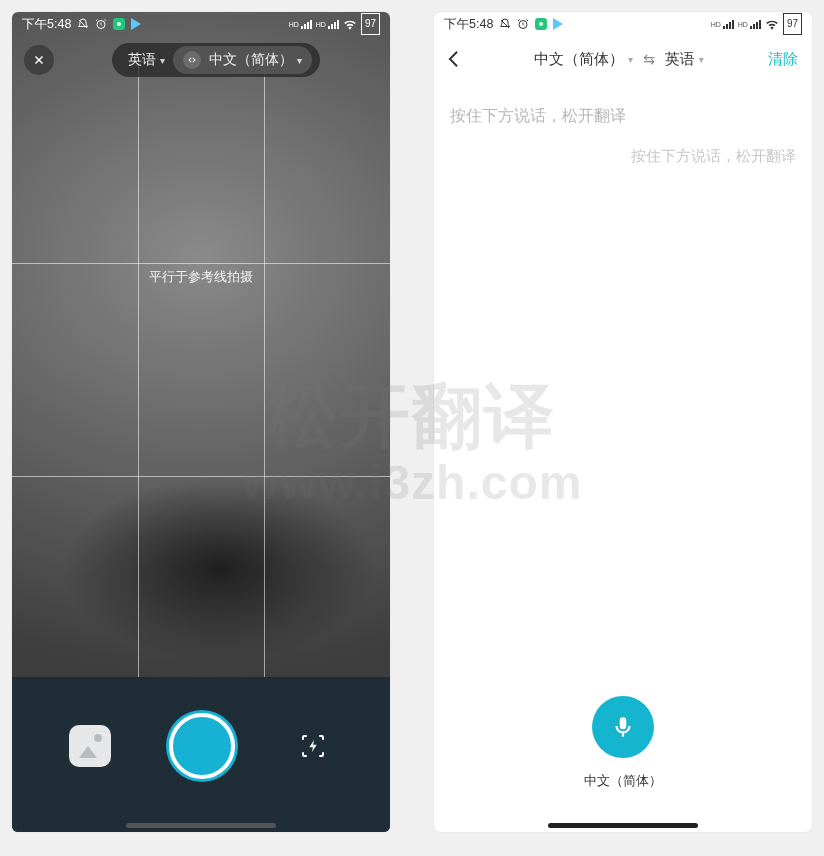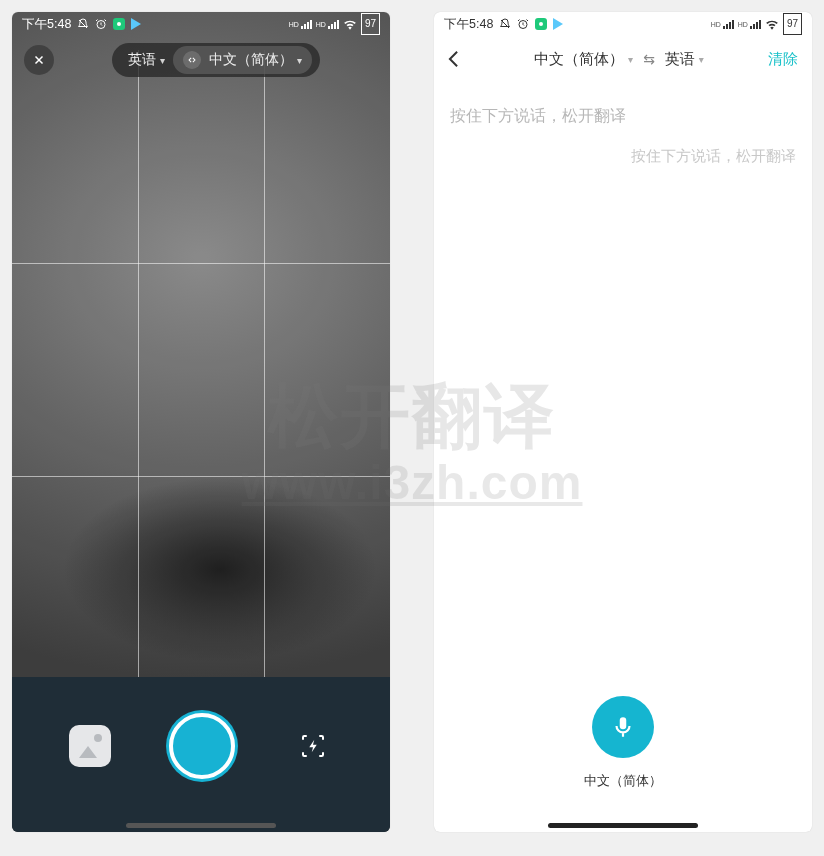--- a/index.html
+++ b/index.html
@@ -232,21 +232,20 @@
   }
   .watermark-sub {
     position:absolute;
     top: 455px; left:50%; transform:translateX(-50%);
     font-size:48px; font-weight:600;
     color: rgba(110,110,110,0.16);
     white-space:nowrap;
     pointer-events:none;
     z-index:50;
     letter-spacing:1px;
-    text-decoration:underline;
   }
 
   svg { display:block; }
 </style>
 </head>
 <body>
 
 <div class="container">
 
   <div class="phone phone-left">
@@ -325,20 +324,21 @@
             <svg width="10" height="10" viewBox="0 0 24 24" stroke="#fff" stroke-width="2.5" fill="none">
                 <path d="M7 10l5-5 5 5M7 14l5 5 5-5" transform="rotate(90 12 12)"></path>
               </svg>
           </span>
           <span>中文（简体）</span>
           <span class="chev-down">▾</span>
         </div>
       </div>
     </div>
 
+    <div class="cam-hint">平行于参考线拍摄</div>
 
     <div class="cam-bottom">
       <div class="gallery-btn"></div>
       <div class="shutter"></div>
       <div class="flash-btn">
         <svg width="30" height="30" viewBox="0 0 24 24" fill="none" stroke="currentColor" stroke-width="1.6">
           <path d="M4 7V5a1 1 0 011-1h2M20 7V5a1 1 0 00-1-1h-2M4 17v2a1 1 0 001 1h2M20 17v2a1 1 0 01-1 1h-2"></path>
           <path d="M13 7l-4 6h3l-1 4 4-6h-3l1-4z" fill="currentColor" stroke="none"></path>
         </svg>
       </div>

